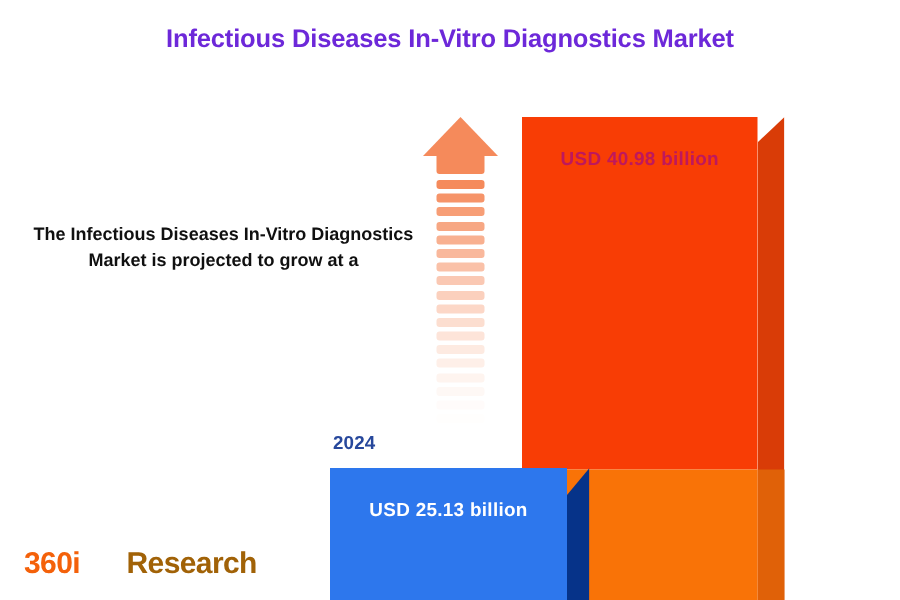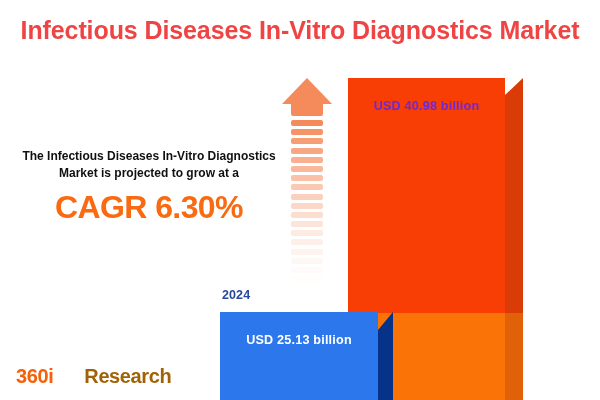--- a/index.html
+++ b/index.html
@@ -21,23 +21,23 @@
     overflow: hidden;
   }
 
   
   #chart-title {
     position: absolute;
     left: 0;
     top: 16px;
     width: 600px;
     text-align: center;
-    font-size: 25px;
-    font-weight: bold;
-    color: #ef4444;
+    font-size: 17px;
+    font-weight: bold;
+    color: #6d28d9;
     letter-spacing: -0.1px;
     white-space: nowrap;
   }
 
   
   #narrative {
     position: absolute;
     left: 18px;
     top: 148px;
     width: 262px;
@@ -169,21 +169,21 @@
     background: #E06108;
   }
   #value-2032 {
     position: absolute;
     left: 0;
     top: 21px;
     width: 157px;
     text-align: center;
     font-size: 12.6px;
     font-weight: bold;
-    color: #6d28d9;
+    color: #be185d;
     letter-spacing: 0.2px;
   }
 
   
   #bar-2024 {
     position: absolute;
     left: 220px;
     top: 312px;
     width: 205px;
     height: 88px;
@@ -219,21 +219,20 @@
 </style>
 </head>
 <body>
 
 <div id="stage">
 
   <div id="chart-title">Infectious Diseases In-Vitro Diagnostics Market</div>
 
   <div id="narrative">
     <div id="narrative-text">The Infectious Diseases In-Vitro Diagnostics Market is projected to grow at a</div>
-    <div id="cagr-value">CAGR 6.30%</div>
   </div>
 
   <div id="logo">
     <span class="logo-360">360</span><span class="logo-i">i</span><span class="logo-research">Research</span>
   </div>
 
   <div id="growth-arrow">
     <div id="arrow-head"></div>
     <div id="arrow-neck"></div>
     <div id="arrow-stripes">

